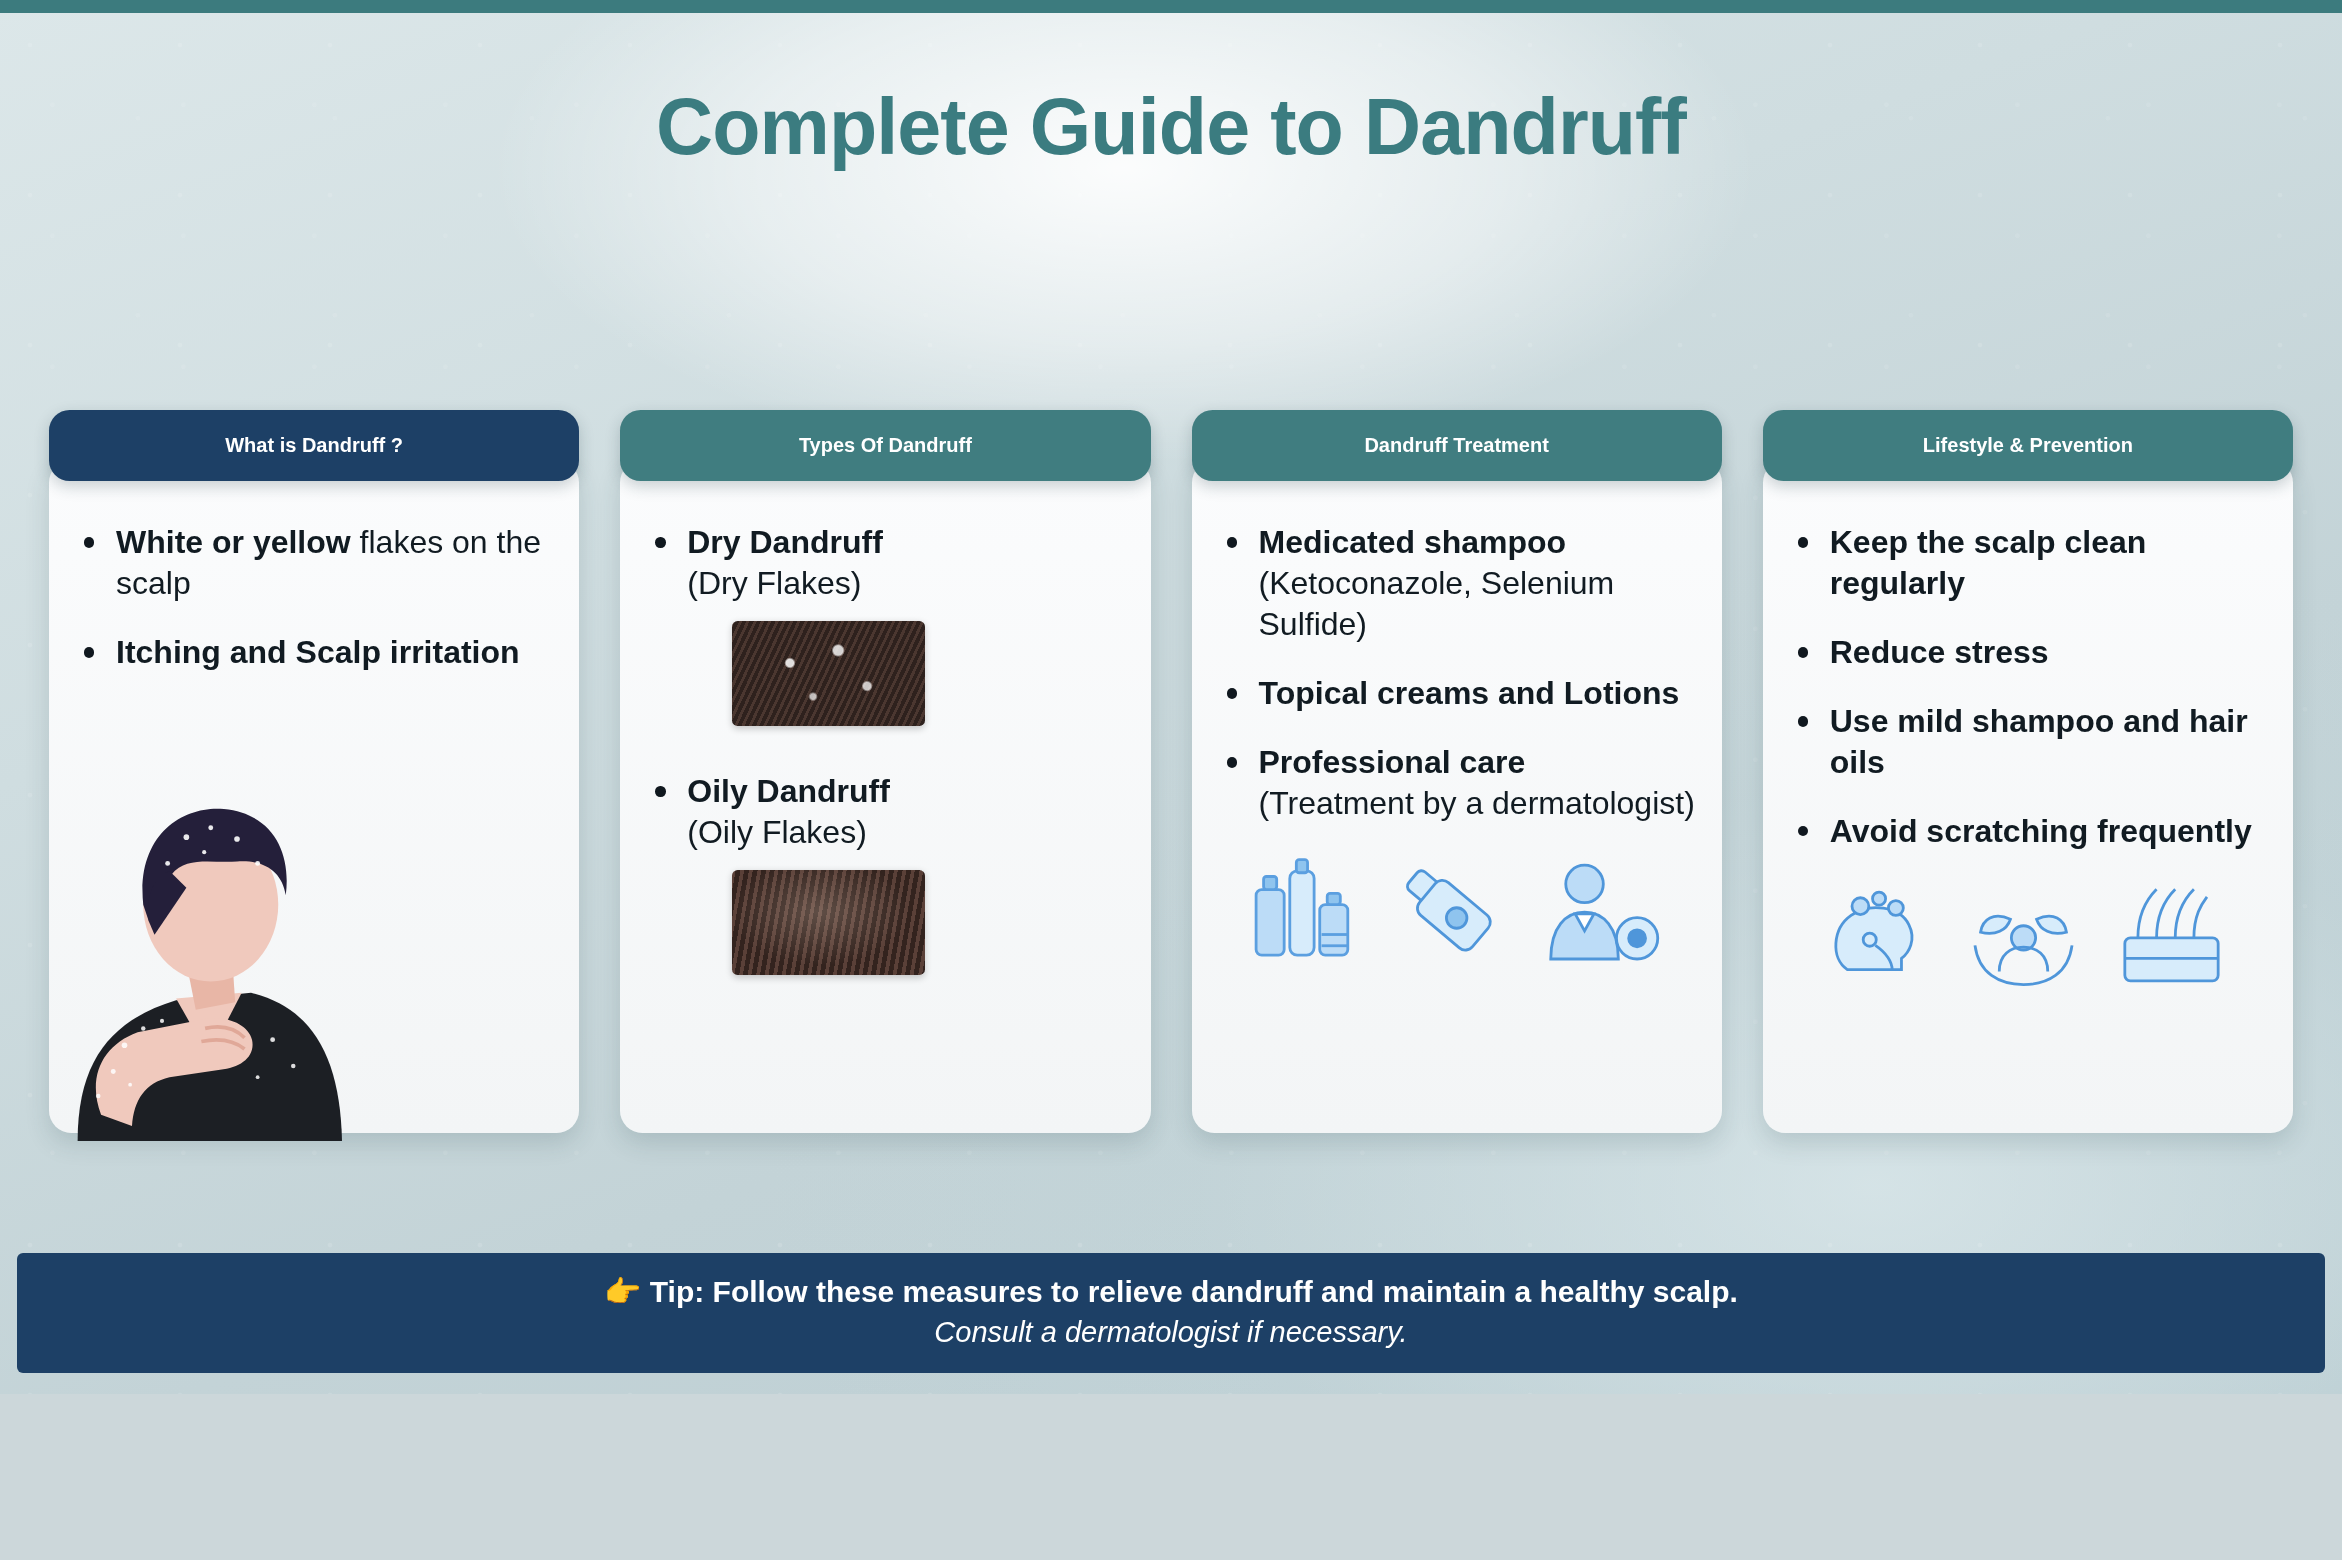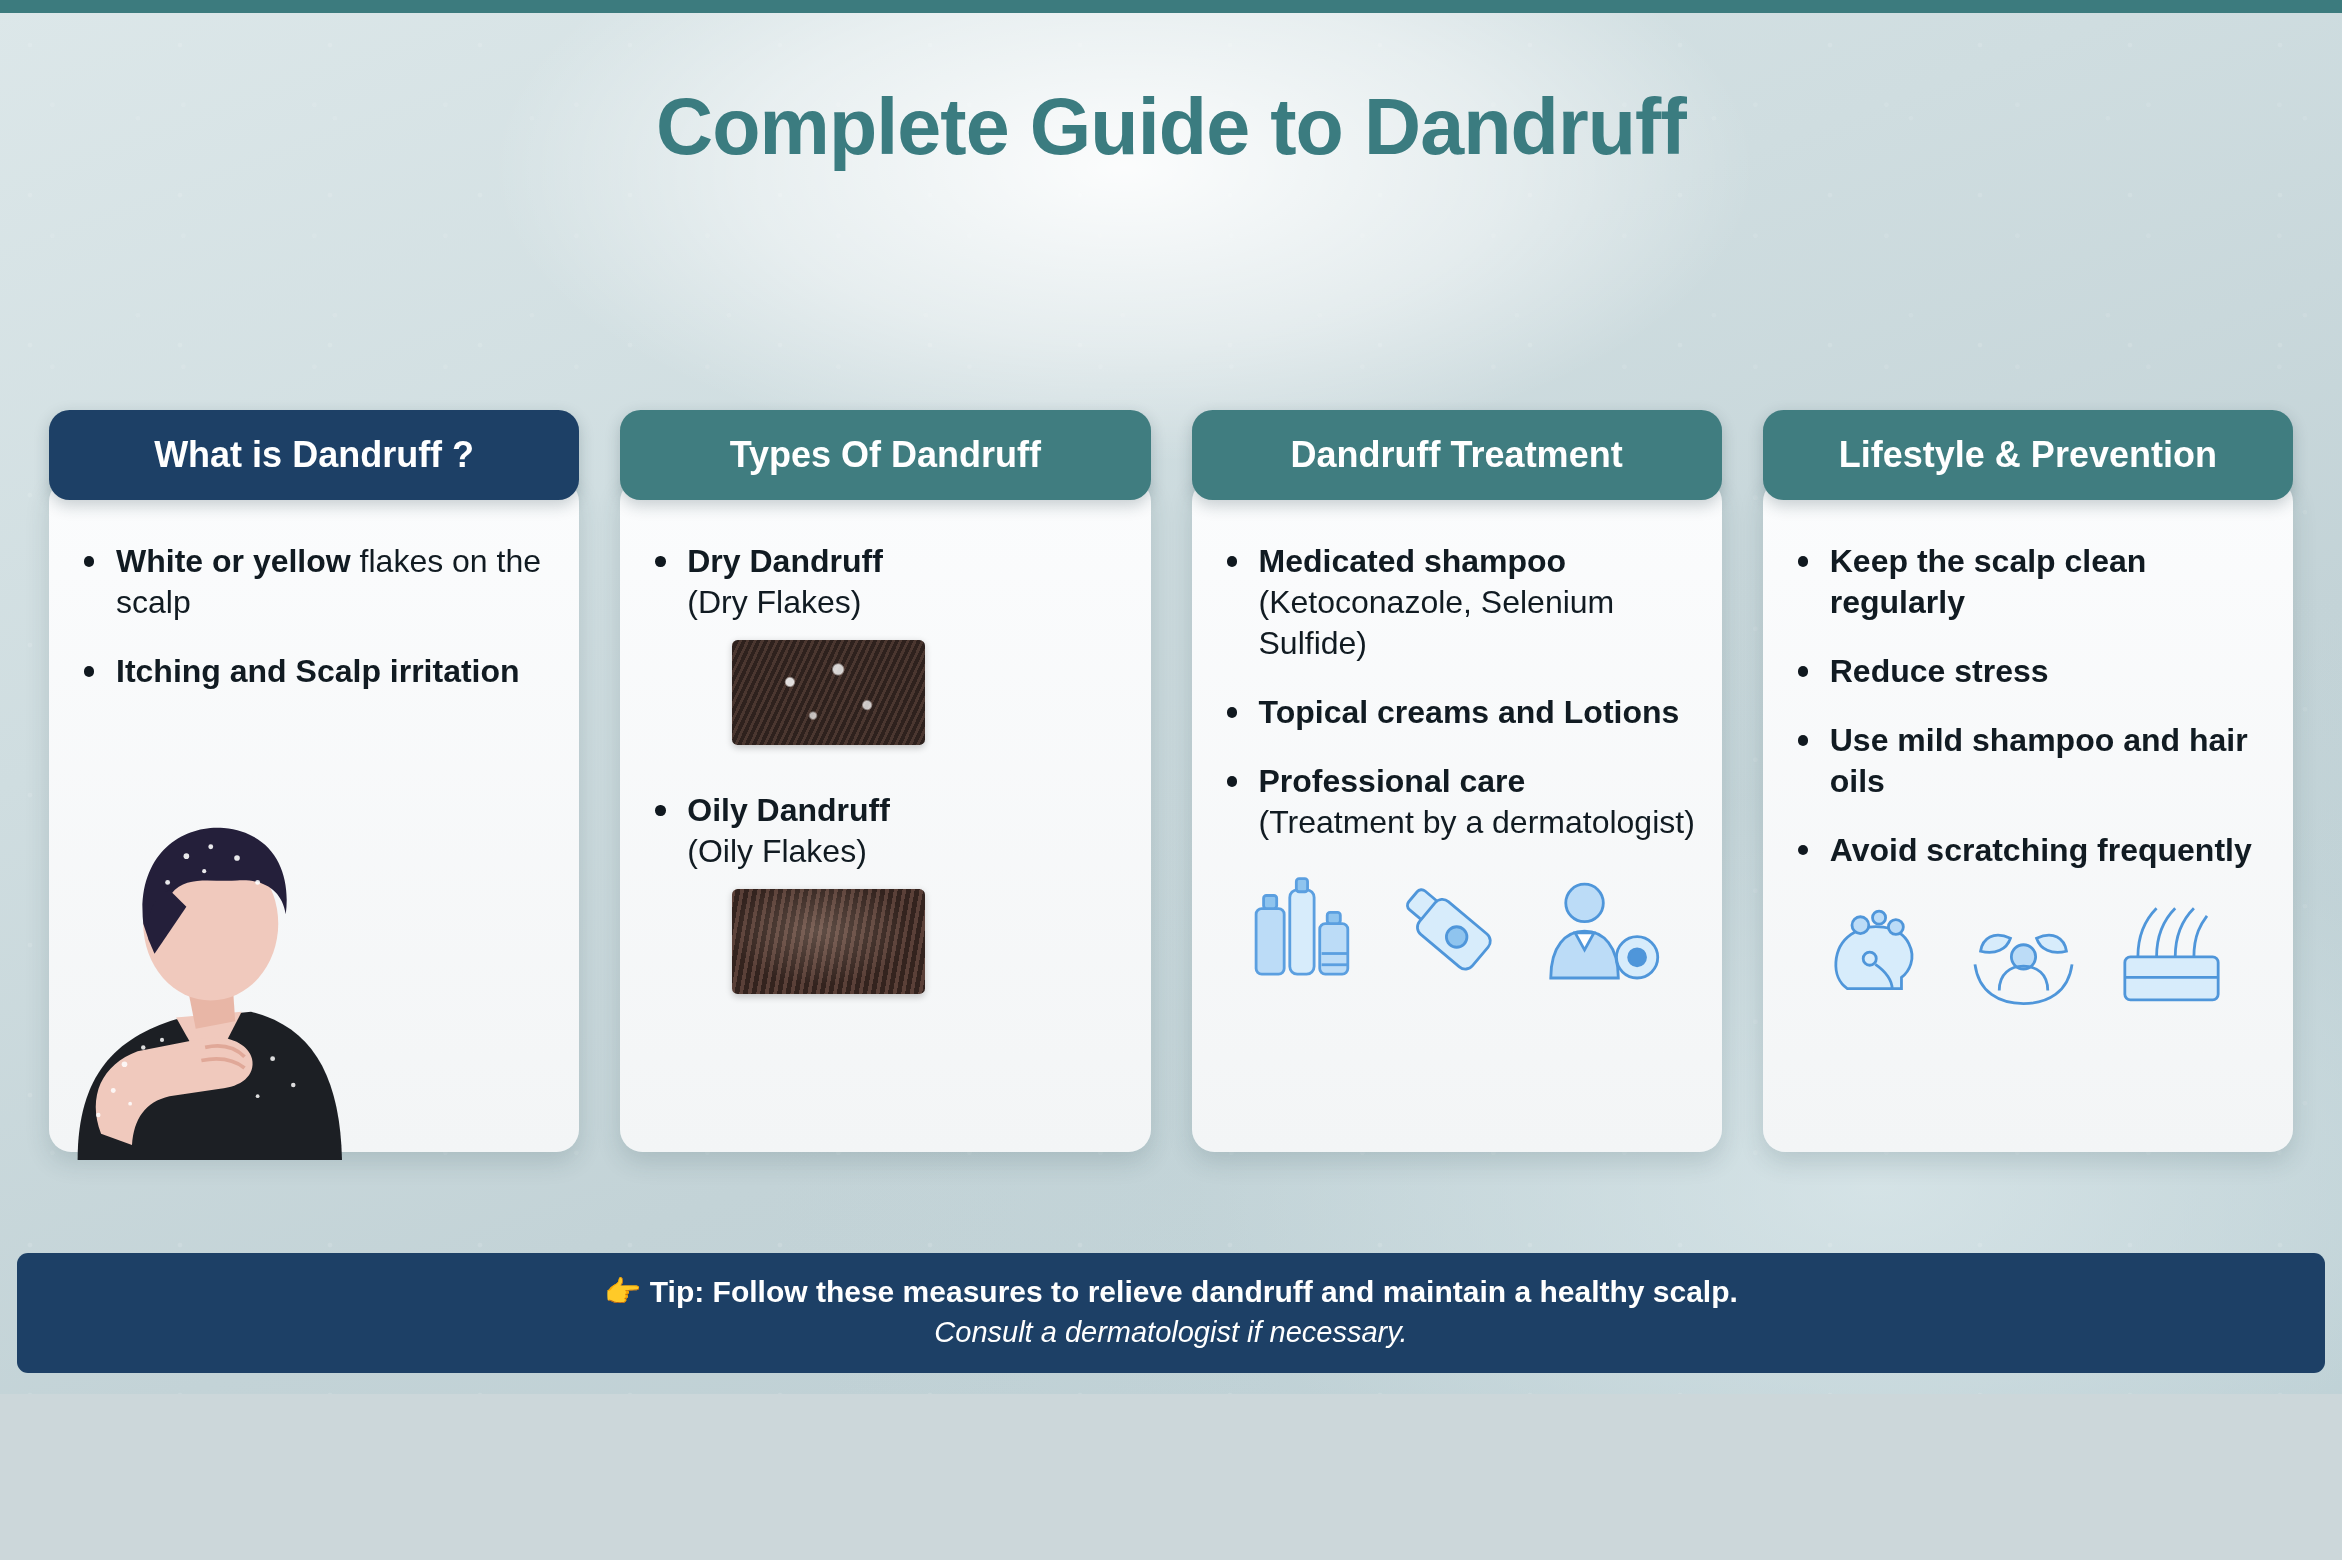--- a/index.html
+++ b/index.html
@@ -79,21 +79,21 @@
     flex: 1 1 0;
     min-width: 0;
   }
   .card-head {
     position: relative;
     z-index: 3;
     border-radius: 20.6px;
     padding: 24px 17px;
     text-align: center;
     color: #ffffff;
-    font-size: 36px;
+    font-size: 20px;
     font-weight: 700;
     box-shadow: 0 5.6px 15px rgba(25,50,60,0.22);
   }
   .card-head.dark { background: #1d4066; }
   .card-head.teal { background: #407d80; }
   .card-body {
     position: relative;
     margin-top: -20.6px;
     padding: 62px 24px 30px 24px;
     background: linear-gradient(180deg, #fbfcfd 0%, #f3f5f6 100%);
@@ -156,21 +156,21 @@
   .art {
     position: absolute;
     pointer-events: none;
   }
 
   .footer {
     position: absolute;
     left: 17px; right: 17px;
     bottom: 20.6px;
     background: #1d4066;
-    border-radius: 11px;
+    border-radius: 6px;
     padding: 20.6px 19px 24px 19px;
     text-align: center;
     z-index: 6;
   }
   .footer-line1 {
     color: #ffffff;
     font-size: 30px;
     font-weight: 700;
   }
   .footer-line2 {

